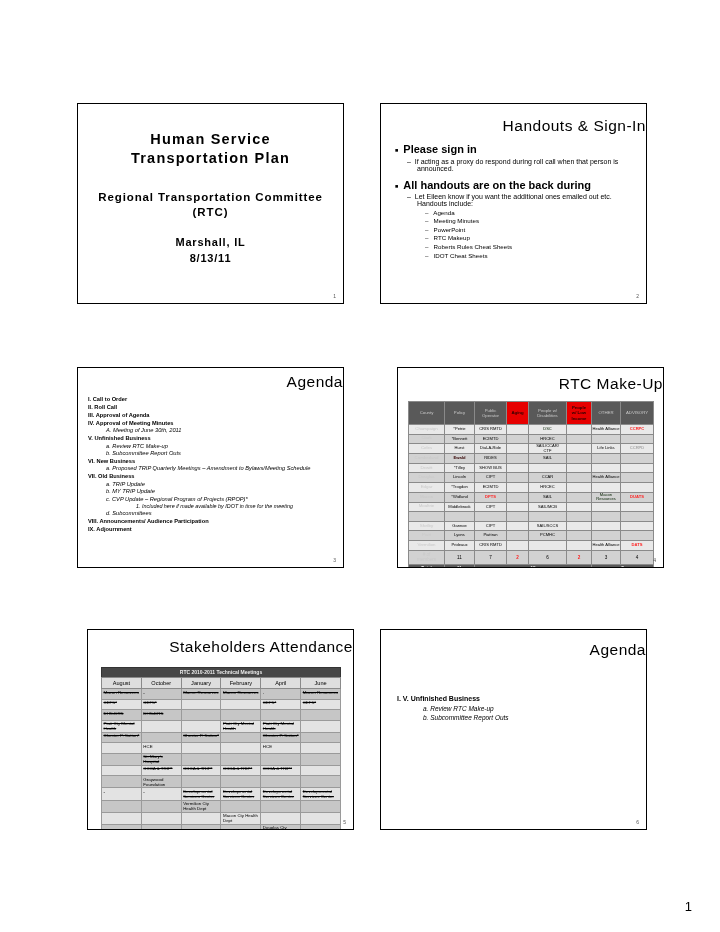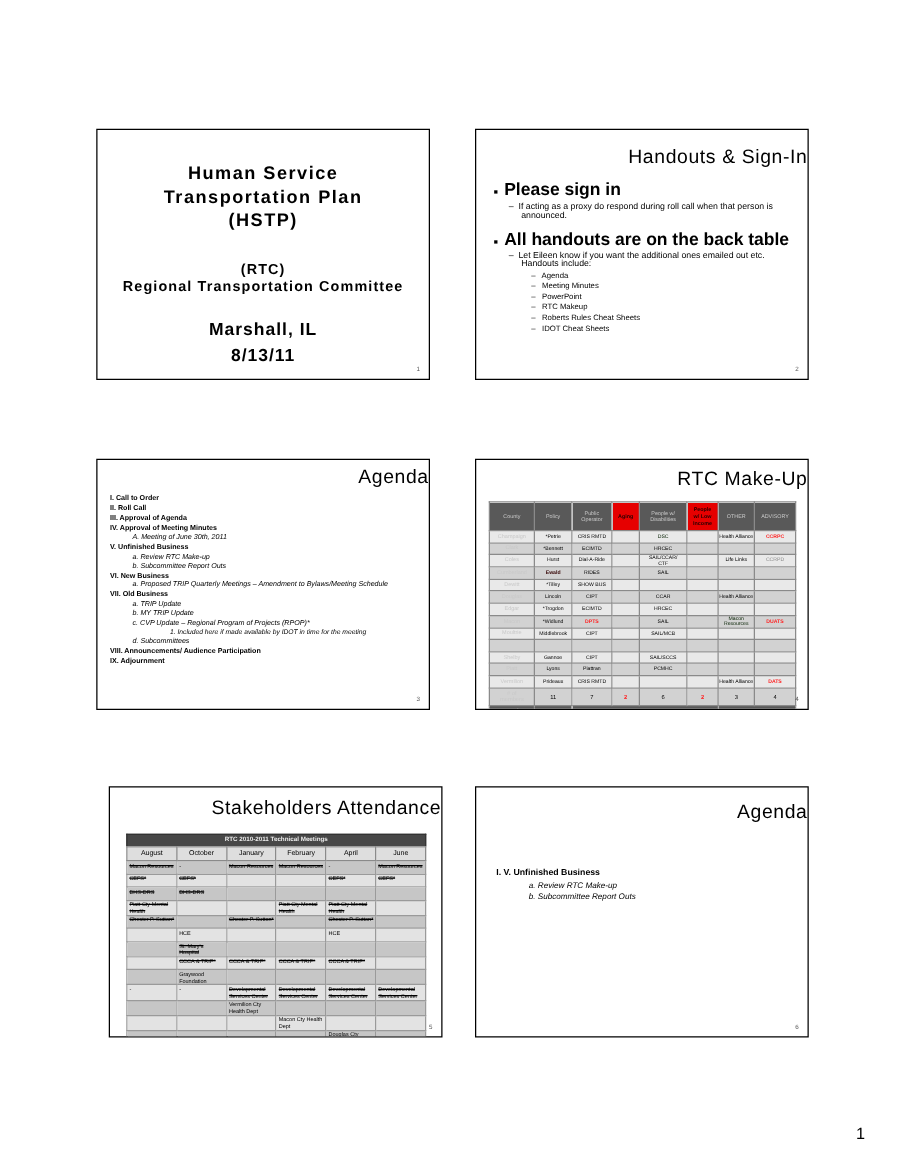--- a/index.html
+++ b/index.html
@@ -1,33 +1,33 @@
 <!DOCTYPE html>
 <html><head>
 <meta charset="utf-8">
 <style>
   html,body{margin:0;padding:0;}
   body{width:720px;height:932px;background:#ffffff;position:relative;
        font-family:"Liberation Sans",sans-serif;color:#000;}
   .slide{position:absolute;width:265px;height:199px;border:1px solid #000;background:#fff;overflow:hidden;}
   #s1{left:77px;top:103px}  #s2{left:380px;top:103px}
-  #s3{left:77px;top:367px}  #s4{left:380px;top:367px}
+  #s3{left:77px;top:367px}  #s4{left:397px;top:367px}
   #s5{left:87px;top:629px}  #s6{left:380px;top:629px}
   .pnum{position:absolute;right:7px;bottom:4px;font-size:5px;color:#555;}
   .s-title{text-align:right;font-size:15.5px;letter-spacing:.5px;}
 
   
   .s1-title{margin-top:26px;text-align:center;font-size:14.5px;font-weight:bold;letter-spacing:1.2px;line-height:1.3;}
   .s1-sub{margin-top:22px;text-align:center;font-size:11.5px;font-weight:bold;letter-spacing:.9px;line-height:1.3;}
-  .s1-venue{margin-top:15px;text-align:center;font-size:14px;font-weight:bold;letter-spacing:.8px;line-height:1.45;}
+  .s1-venue{margin-top:15px;text-align:center;font-size:11px;font-weight:bold;letter-spacing:.8px;line-height:1.45;}
 
   
   #s2 .s-title{margin-top:13px;}
   .s2-list{margin:8px 0 0 14px;width:240px;}
-  .s2-list .b1{font-size:14px;font-weight:bold;margin-top:7px;}
+  .s2-list .b1{font-size:11px;font-weight:bold;margin-top:7px;}
   .s2-list .b1::before{content:"■";font-size:5.5px;margin-right:5px;vertical-align:1px;}
   .s2-list .b2{font-size:7px;margin:2.5px 0 0 12px;padding-left:10px;text-indent:-10px;width:215px;}
   .s2-list .b2::before{content:"–  ";white-space:pre;}
   .s2-list .b3{font-size:6.2px;margin:1.6px 0 0 30px;padding-left:9px;text-indent:-9px;}
   .s2-list .b3::before{content:"–   ";white-space:pre;}
 
   
   #s3 .s-title{margin-top:5px;}
   .s3-list{margin:5px 0 0 10px;}
   .s3-list .l1{font-size:5.7px;font-weight:bold;margin-top:1.9px;}
@@ -71,39 +71,38 @@
 </style>
 </head>
 <body>
 
 <div>
 
   <section class="slide" id="s1">
     <div class="s1-title">
       <div>Human Service</div>
       <div>Transportation Plan</div>
-      <div>(HSTP)</div>
     </div>
     <div class="s1-sub">
+      <div>Regional Transportation Committee</div>
       <div>(RTC)</div>
-      <div>Regional Transportation Committee</div>
     </div>
     <div class="s1-venue">
       <div>Marshall, IL</div>
       <div>8/13/11</div>
     </div>
     <div class="pnum">1</div>
   </section>
 
   <section class="slide" id="s2">
     <div class="s-title">Handouts &amp; Sign-In</div>
     <div class="s2-list">
         <div class="b1">Please sign in</div>
         <div class="b2">If acting as a proxy do respond during roll call when that person is announced.</div>
-        <div class="b1">All handouts are on the back table</div>
+        <div class="b1">All handouts are on the back during</div>
         <div class="b2">Let Eileen know if you want the additional ones emailed out etc. Handouts include:</div>
         <div class="b3">Agenda</div>
         <div class="b3">Meeting Minutes</div>
         <div class="b3">PowerPoint</div>
         <div class="b3">RTC Makeup</div>
         <div class="b3">Roberts Rules Cheat Sheets</div>
         <div class="b3">IDOT Cheat Sheets</div>
       </div>
     <div class="pnum">2</div>
   </section>

